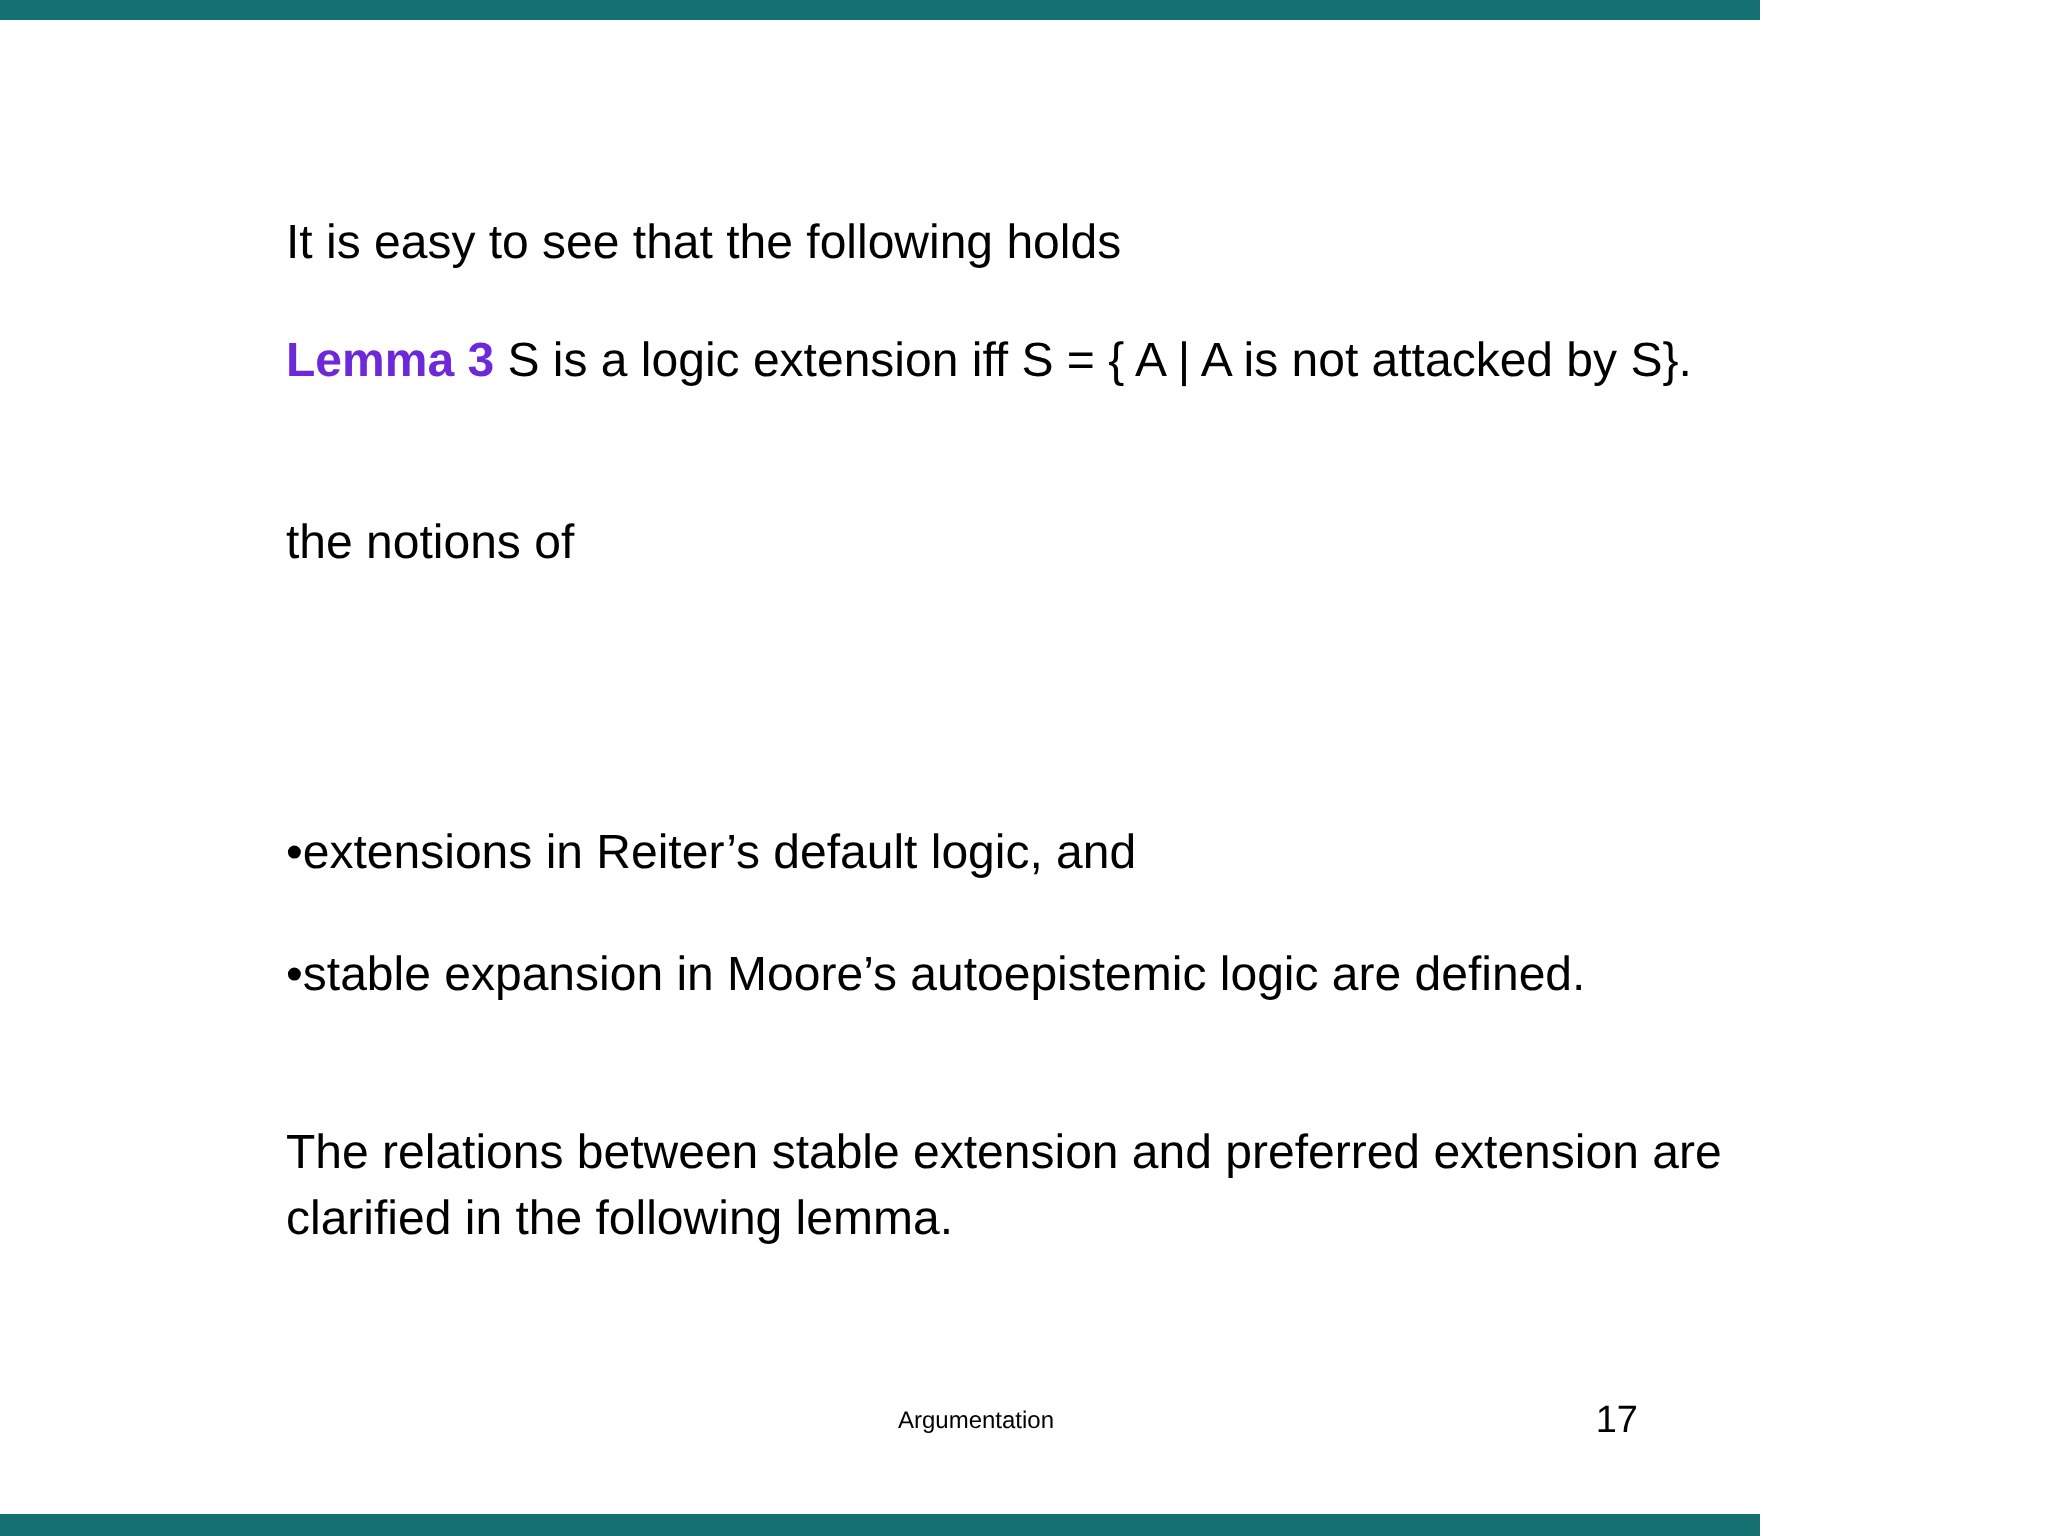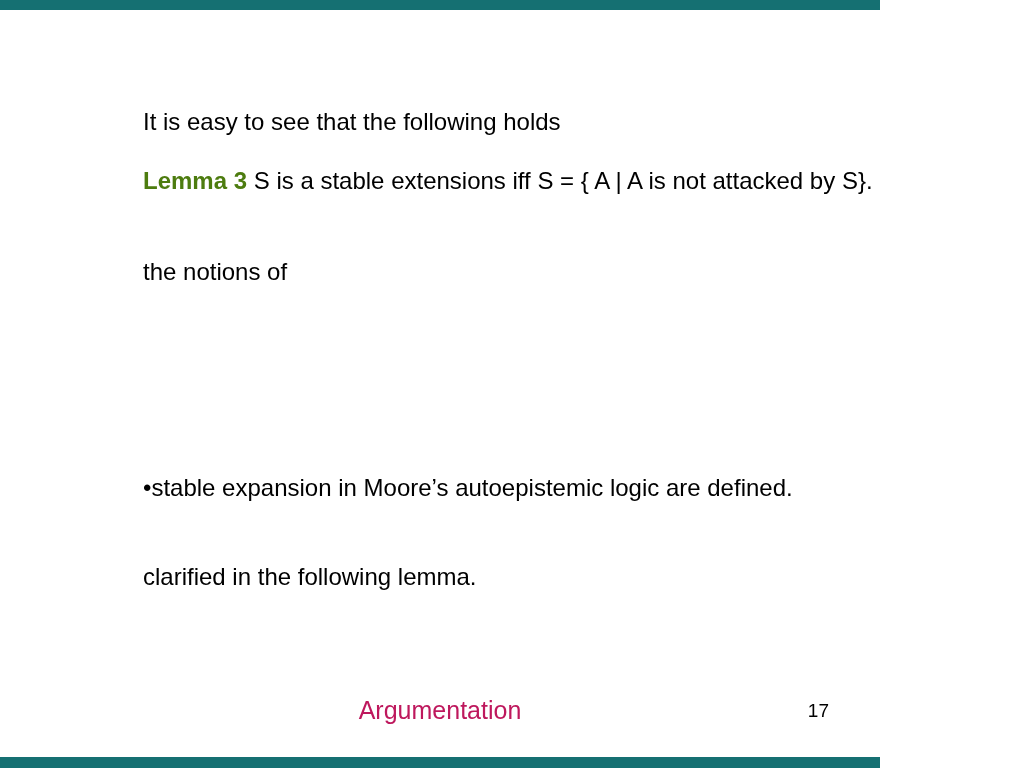--- a/index.html
+++ b/index.html
@@ -27,72 +27,77 @@
   .textblock {
     position: absolute;
     left: 143px;
     width: 820px;
     font-size: 24px;
     line-height: 33px;
     color: #000000;
     letter-spacing: 0px;
   }
   .lemma-label {
-    color: #4d7c0f;
+    color: #6d28d9;
     font-weight: bold;
   }
   .bullet-line .bullet-char {
     font-size: 24px;
   }
   .footer-title {
     position: absolute;
     top: 699px;
     left: 0;
     width: 100%;
     text-align: center;
-    font-size: 25px;
+    font-size: 12px;
     line-height: 23px;
-    color: #be185d;
+    color: #000000;
+    padding-left: 48px;
   }
   .footer-page {
     position: absolute;
     top: 699px;
-    right: 51px;
+    right: 61px;
     font-size: 19px;
     line-height: 23px;
     color: #000000;
     text-align: right;
   }
 </style>
 </head>
 <body>
 
 <div class="slide">
 
   <div class="accent-bar top"></div>
 
   <div class="textblock" style="top:105px">
     <span>It is easy to see that the following holds</span>
   </div>
 
   <div class="textblock" style="top:164px">
-    <span class="lemma-label">Lemma 3</span><span> S is a stable extensions iff S = { A | A is not attacked by S}.</span>
+    <span class="lemma-label">Lemma 3</span><span> S is a logic extension iff S = { A | A is not attacked by S}.</span>
   </div>
 
   <div class="textblock" style="top:255px">
     <div>the notions of</div>
   </div>
 
 
+  <div class="textblock bullet-line" style="top:410px">
+    <span class="bullet-char">•</span><span>extensions in Reiter’s default logic, and</span>
+  </div>
 
   <div class="textblock bullet-line" style="top:471px">
     <span class="bullet-char">•</span><span>stable expansion in Moore’s autoepistemic logic are defined.</span>
   </div>
 
   <div class="textblock" style="top:560px">
+    <div>The relations between stable extension and preferred extension are</div>
     <div>clarified in the following lemma.</div>
   </div>
 
   <div class="footer-title">Argumentation</div>
   <div class="footer-page">17</div>
 
   <div class="accent-bar bottom"></div>
 
 </div>
 

